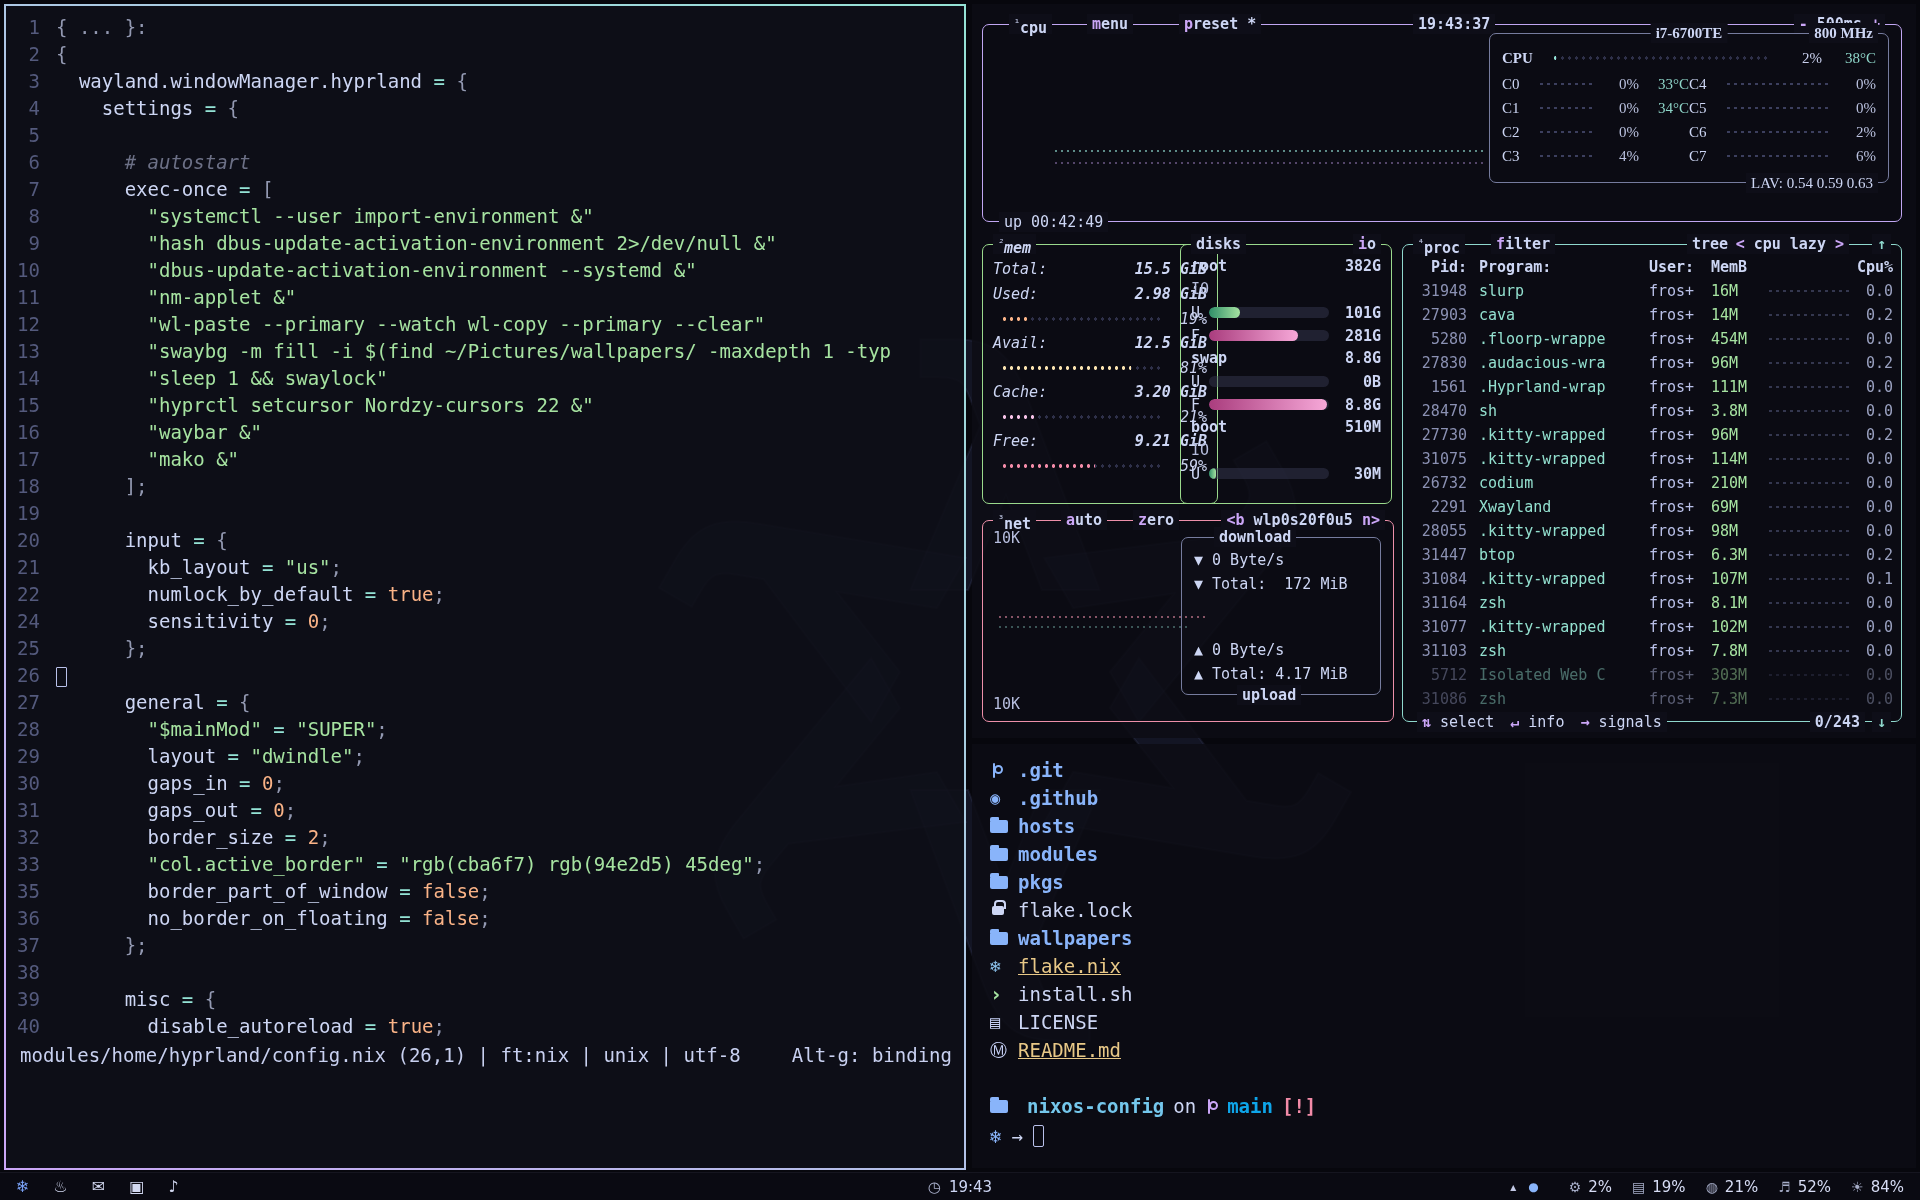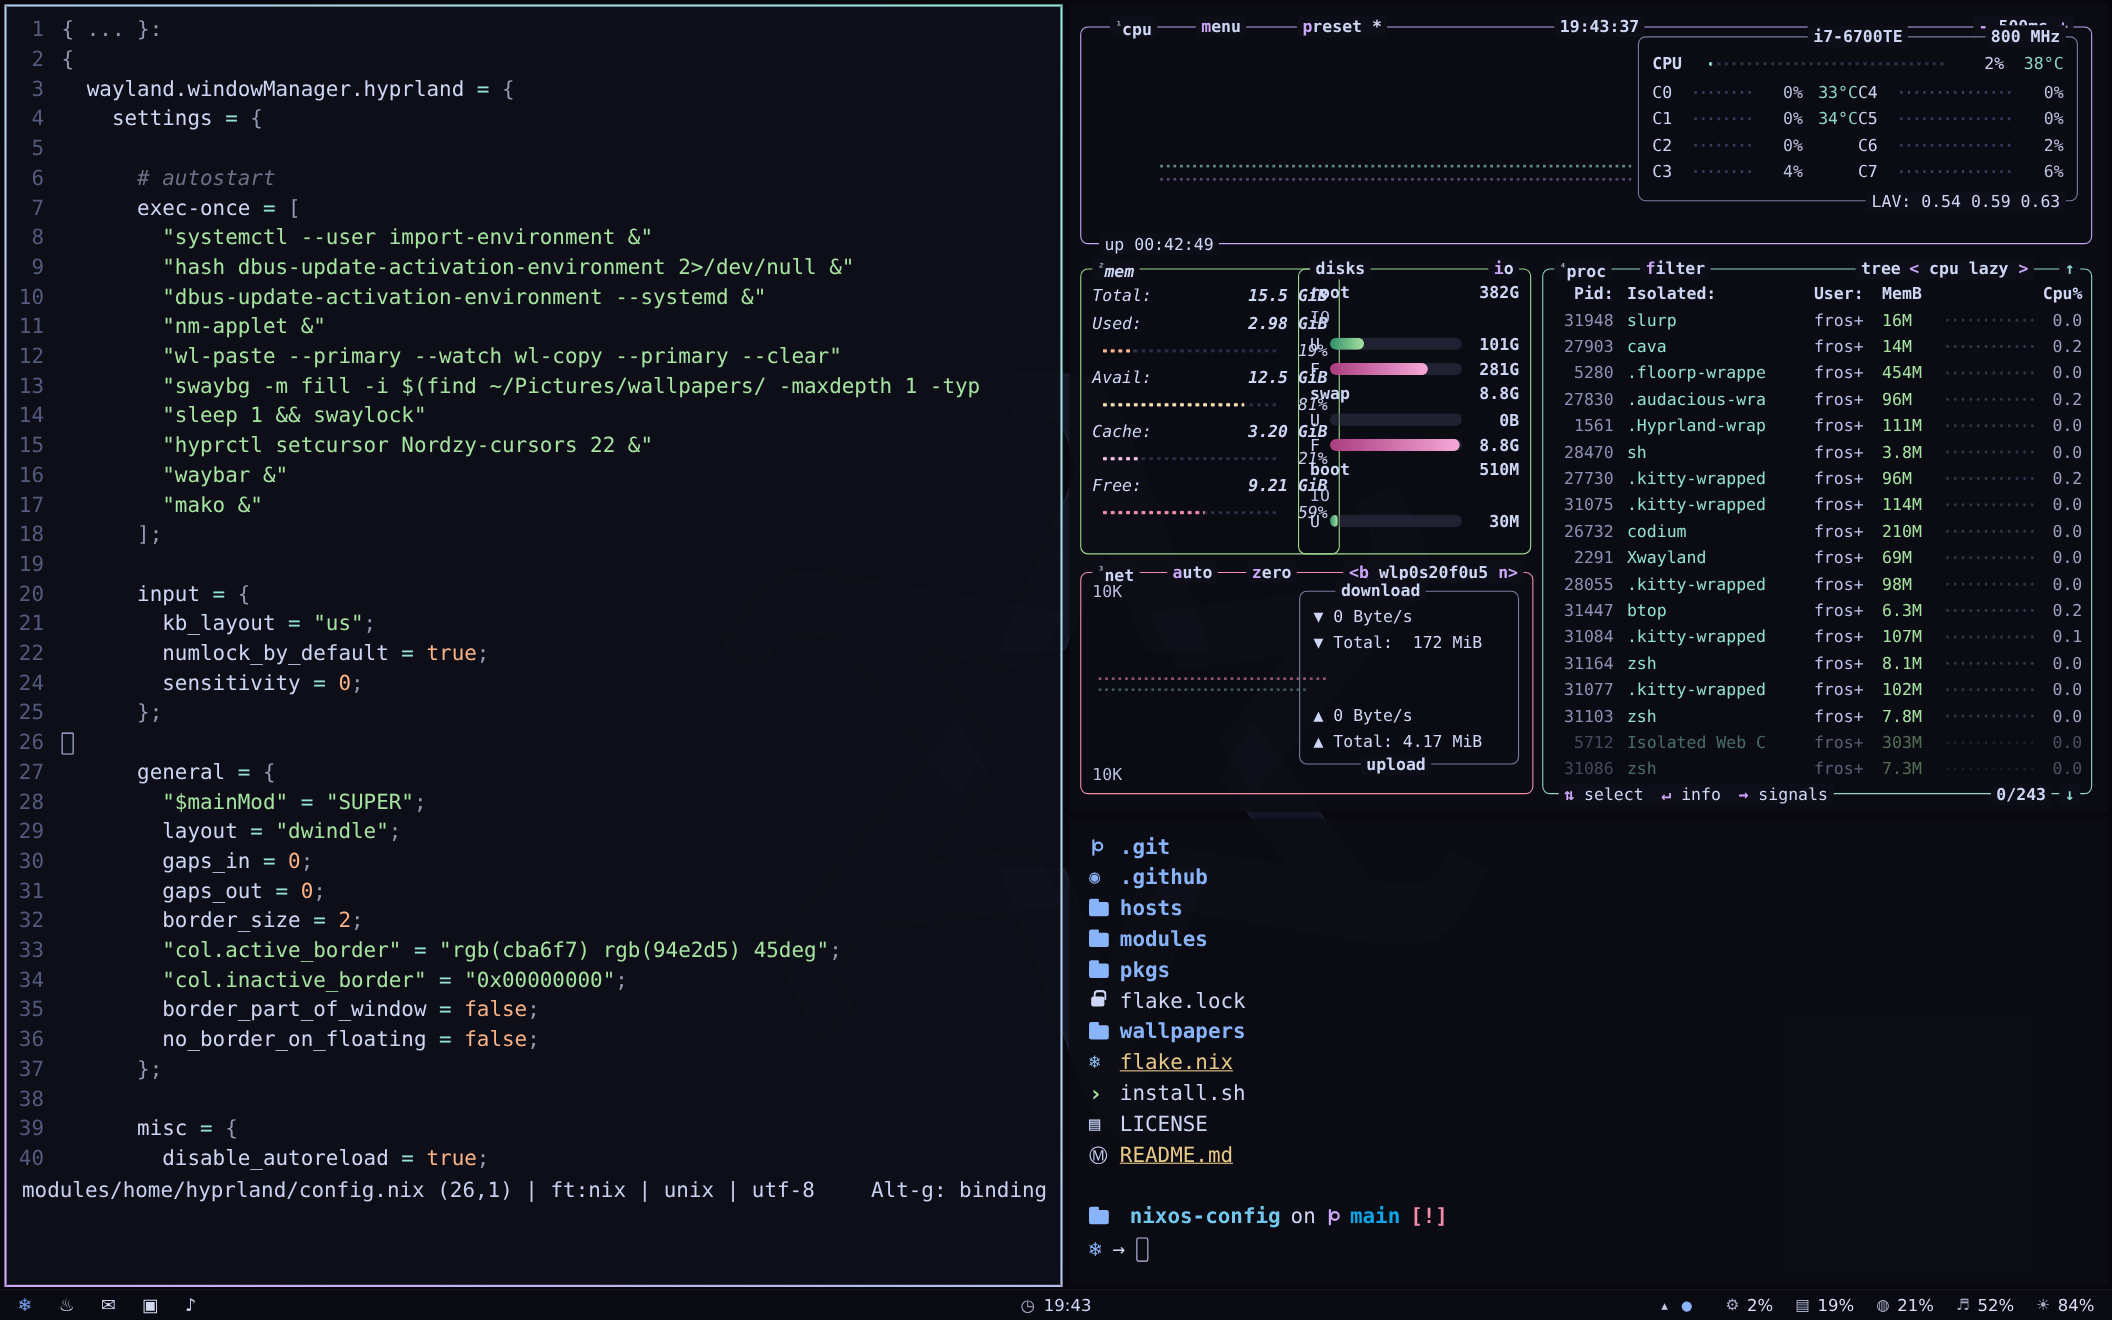--- a/index.html
+++ b/index.html
@@ -32,21 +32,21 @@
 .box-mem{left:10px;top:240px;width:236px;height:260px;border-color:#9ad98c;font-style:italic;}
 .box-disks{left:208px;top:240px;width:212px;height:260px;border-color:#9ad98c;}
 .box-proc{left:430px;top:240px;width:500px;height:478px;border-color:#8fd8cd;}
 .box-net{left:10px;top:516px;width:412px;height:202px;border-color:#ed8fa9;}
 .ttag,.btag{position:absolute;height:20px;line-height:20px;background:#0e0e18;padding:0 5px;font-weight:bold;color:#cdd6f4;white-space:nowrap;}
 .ttag{top:-11px;}.btag{bottom:-11px;}
 .key{color:#cba6f7;font-style:normal;font-weight:bold;}
 sup{font-size:10px;color:#a6adc8;}
 .t-cpu{left:26px}.t-menu{left:104px}.t-preset{left:196px}.t-clock{left:430px}.t-interval{right:16px}
 .t-uptime{left:16px;font-weight:normal;}
-.cpu-panel{position:absolute;right:12px;top:8px;width:400px;height:150px;border:1.5px solid #767c9e;border-radius:7px;padding:12px 12px 6px 12px;}
+.cpu-panel{position:absolute;right:12px;top:8px;width:400px;height:150px;border:1.5px solid #767c9e;border-radius:7px;padding:12px 12px 6px 12px;font-family:Liberation Serif, serif;}
 .t-model{left:50%;transform:translateX(-50%);}
 .t-freq{right:10px;}
 .t-lav{right:10px;font-weight:normal;}
 .cpu-row{display:flex;align-items:center;height:24px;}
 .cpu-label{font-weight:bold;width:42px;}
 .meter{position:relative;flex:1;height:10px;margin:0 8px;}
 .meter .trk{position:absolute;inset:0;background-image:radial-gradient(circle,#2e3049 1.5px,transparent 1.7px);background-size:7px 10px;background-repeat:repeat-x;background-position:0 center;}
 .meter .fil{position:absolute;left:0;top:0;bottom:0;background-image:radial-gradient(circle,currentColor 1.7px,transparent 1.9px);background-size:7px 10px;background-repeat:repeat-x;background-position:0 center;}
 .cpu-pct{width:44px;text-align:right;color:#c9d0ee;}
 .cpu-temp{width:54px;text-align:right;color:#8ed5c8;}
@@ -194,21 +194,20 @@
       <div class="cl"><span class="ln">24</span><span class="lc"><span class="sy-t">        sensitivity </span><span class="sy-o">= </span><span class="sy-n">0</span><span class="sy-p">;</span></span></div>
       <div class="cl"><span class="ln">25</span><span class="lc"><span class="sy-p">      };</span></span></div>
       <div class="cl"><span class="ln">26</span><span class="lc"><span class="cursor-block"></span></span></div>
       <div class="cl"><span class="ln">27</span><span class="lc"><span class="sy-t">      general </span><span class="sy-o">= </span><span class="sy-p">{</span></span></div>
       <div class="cl"><span class="ln">28</span><span class="lc"><span class="sy-t">        </span><span class="sy-s">"$mainMod"</span><span class="sy-t"> </span><span class="sy-o">= </span><span class="sy-s">"SUPER"</span><span class="sy-p">;</span></span></div>
       <div class="cl"><span class="ln">29</span><span class="lc"><span class="sy-t">        layout </span><span class="sy-o">= </span><span class="sy-s">"dwindle"</span><span class="sy-p">;</span></span></div>
       <div class="cl"><span class="ln">30</span><span class="lc"><span class="sy-t">        gaps_in </span><span class="sy-o">= </span><span class="sy-n">0</span><span class="sy-p">;</span></span></div>
       <div class="cl"><span class="ln">31</span><span class="lc"><span class="sy-t">        gaps_out </span><span class="sy-o">= </span><span class="sy-n">0</span><span class="sy-p">;</span></span></div>
       <div class="cl"><span class="ln">32</span><span class="lc"><span class="sy-t">        border_size </span><span class="sy-o">= </span><span class="sy-n">2</span><span class="sy-p">;</span></span></div>
       <div class="cl"><span class="ln">33</span><span class="lc"><span class="sy-t">        </span><span class="sy-s">"col.active_border"</span><span class="sy-t"> </span><span class="sy-o">= </span><span class="sy-s">"rgb(cba6f7) rgb(94e2d5) 45deg"</span><span class="sy-p">;</span></span></div>
-      <div class="cl"><span class="ln">34</span><span class="lc"><span class="sy-t">        </span><span class="sy-s">"col.inactive_border"</span><span class="sy-t"> </span><span class="sy-o">= </span><span class="sy-s">"0x00000000"</span><span class="sy-p">;</span></span></div>
       <div class="cl"><span class="ln">35</span><span class="lc"><span class="sy-t">        border_part_of_window </span><span class="sy-o">= </span><span class="sy-n">false</span><span class="sy-p">;</span></span></div>
       <div class="cl"><span class="ln">36</span><span class="lc"><span class="sy-t">        no_border_on_floating </span><span class="sy-o">= </span><span class="sy-n">false</span><span class="sy-p">;</span></span></div>
       <div class="cl"><span class="ln">37</span><span class="lc"><span class="sy-p">      };</span></span></div>
       <div class="cl"><span class="ln">38</span><span class="lc"></span></div>
       <div class="cl"><span class="ln">39</span><span class="lc"><span class="sy-t">      misc </span><span class="sy-o">= </span><span class="sy-p">{</span></span></div>
       <div class="cl"><span class="ln">40</span><span class="lc"><span class="sy-t">        disable_autoreload </span><span class="sy-o">= </span><span class="sy-n">true</span><span class="sy-p">;</span></span></div>
     </div>
   <div class="statusline">
     <span>modules/home/hyprland/config.nix (26,1) | ft:nix | unix | utf-8</span>
     <span>Alt-g: binding</span>
@@ -409,21 +408,21 @@
   <div class="box box-proc">
     <span class="ttag t-proc"><sup>⁴</sup><span>proc</span></span>
     <span class="ttag t-filter"><i class="key">f</i><span>ilter</span></span>
     <span class="ttag t-tree">tree</span>
     <span class="ttag t-opts"><i class="key">&lt;</i><span> cpu lazy </span><i class="key">&gt;</i></span>
     <span class="ttag t-scroll-up">↑</span>
 
     <div class="proc-body">
       <div class="proc-head">
         <span class="p-pid">Pid:</span>
-        <span class="p-prog">Isolated:</span>
+        <span class="p-prog">Program:</span>
         <span class="p-user">User:</span>
         <span class="p-mem">MemB</span>
         <span class="p-lead-h"></span>
         <span class="p-cpu">Cpu%</span>
       </div>
       <div id="proc-rows">
           <div class="proc-row">
             <span class="p-pid">31948</span>
             <span class="p-prog">slurp</span>
             <span class="p-user">fros+</span>

